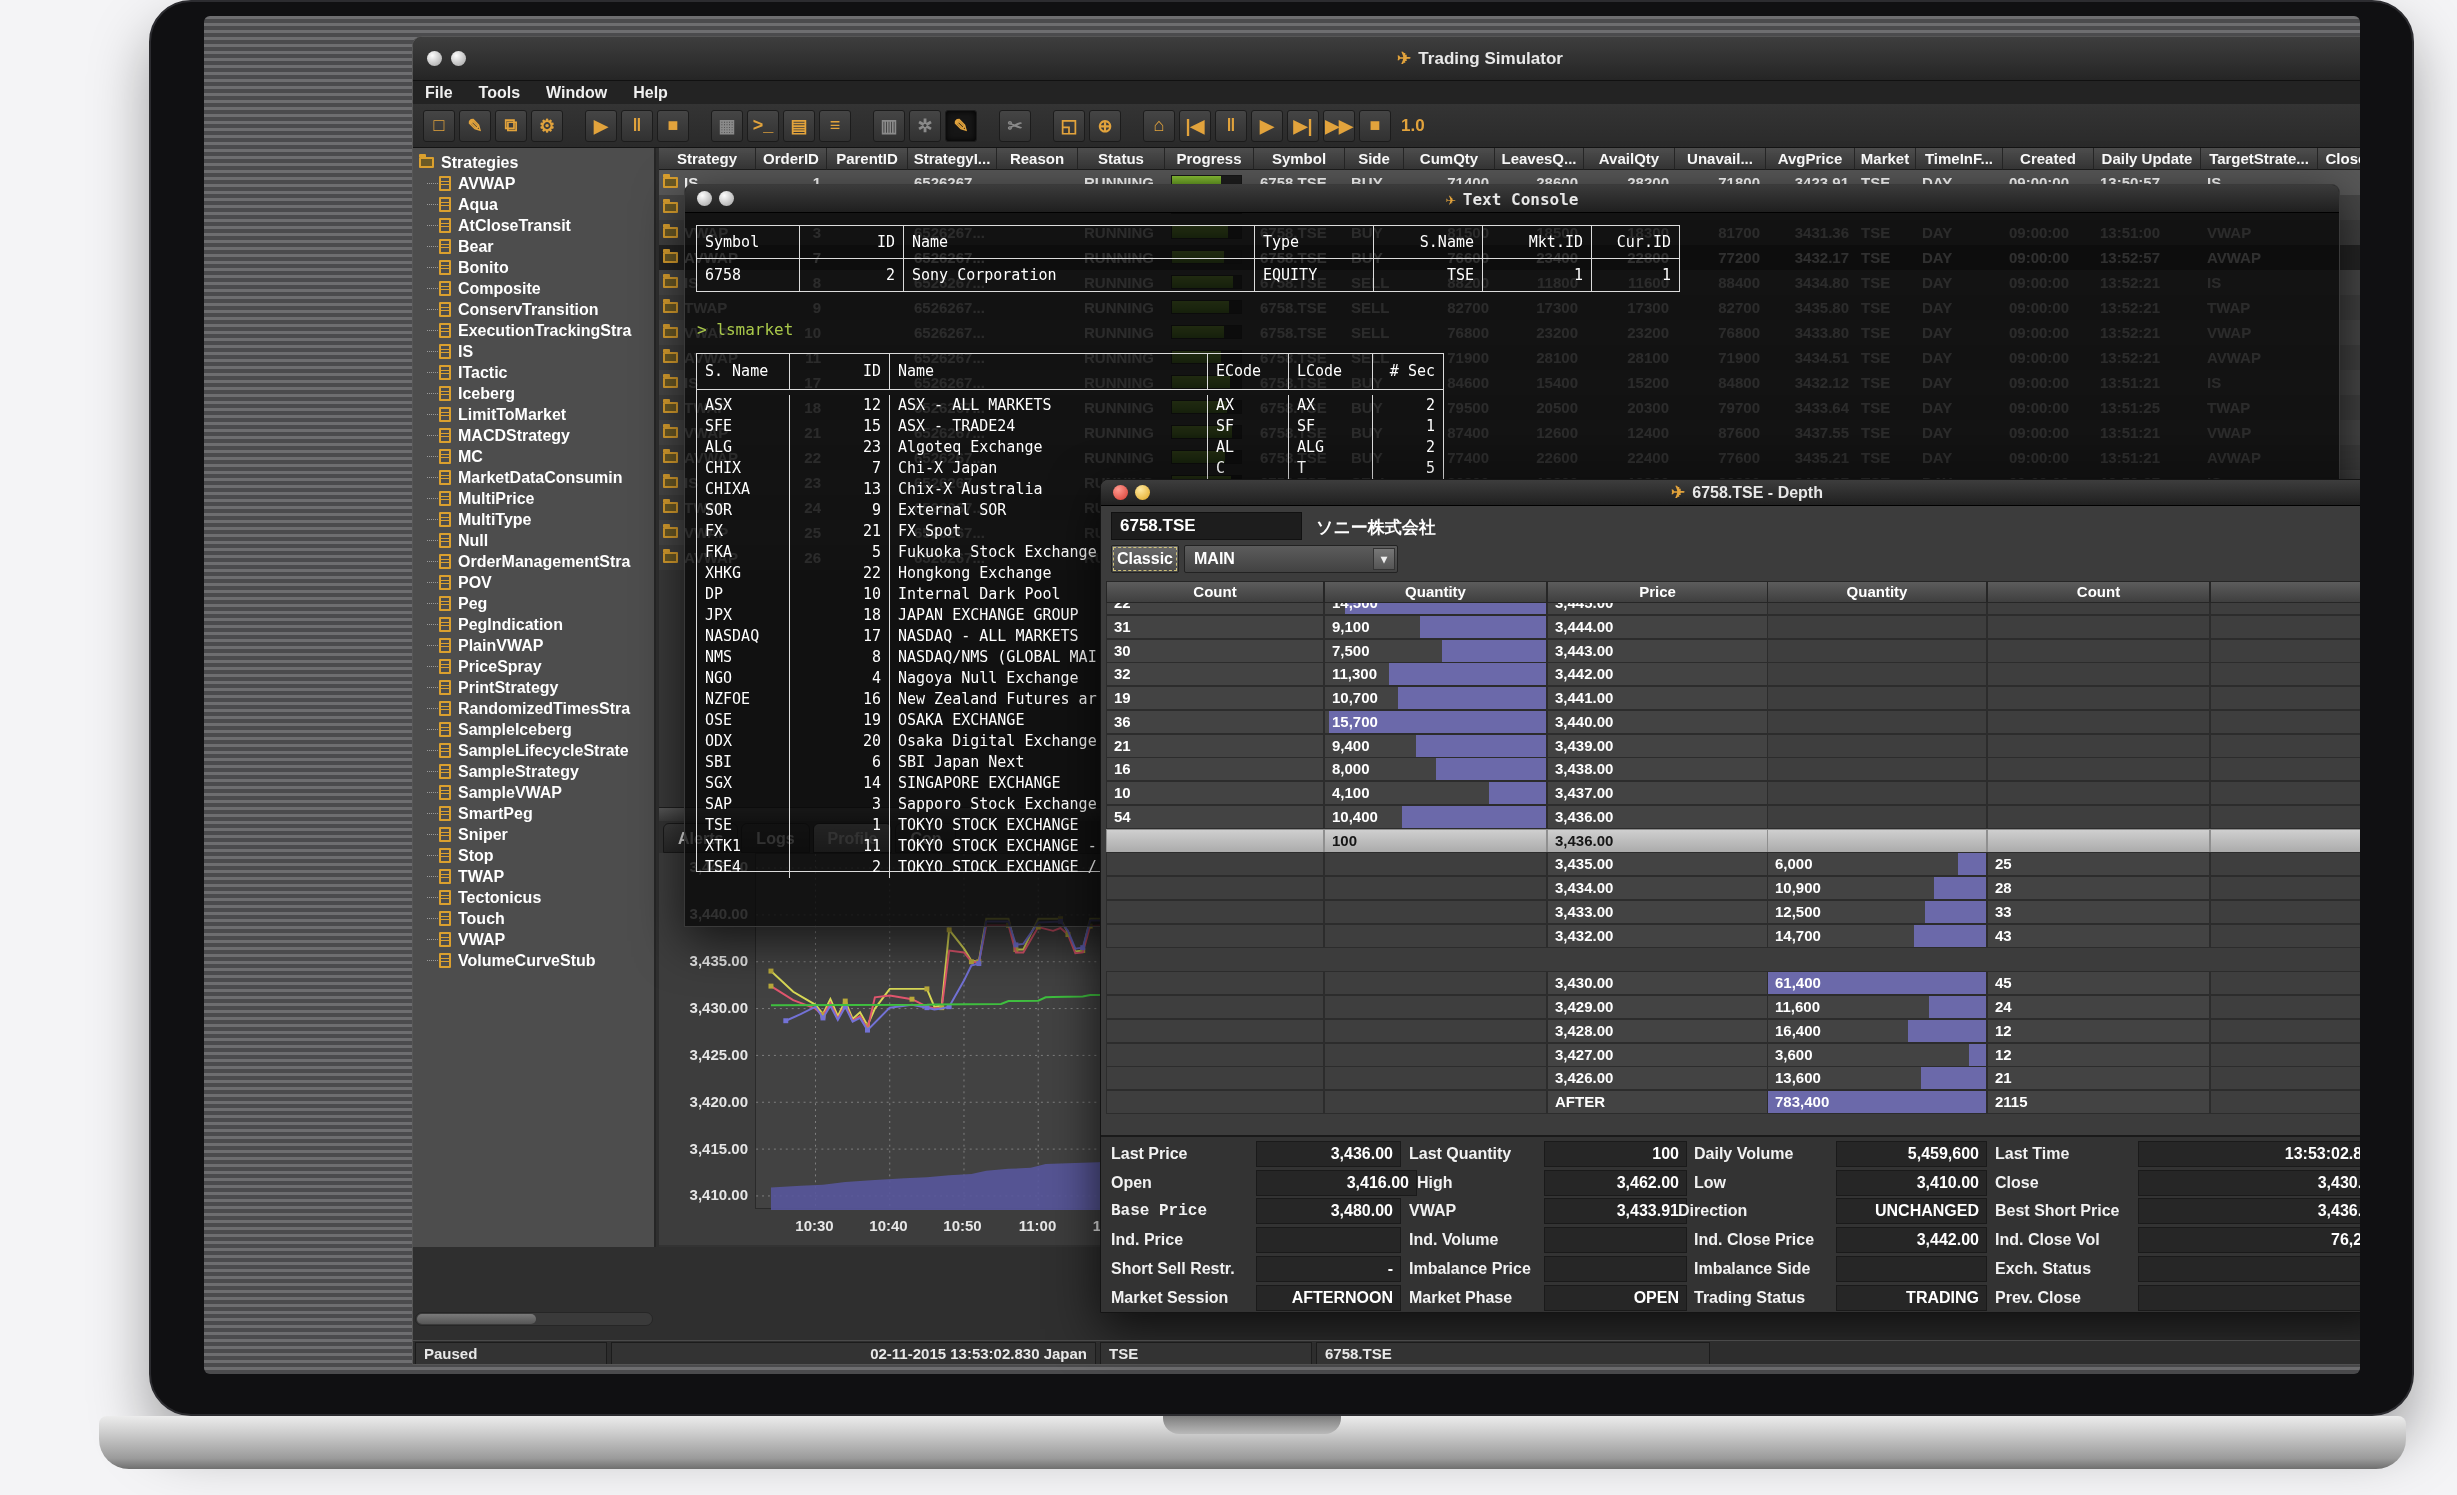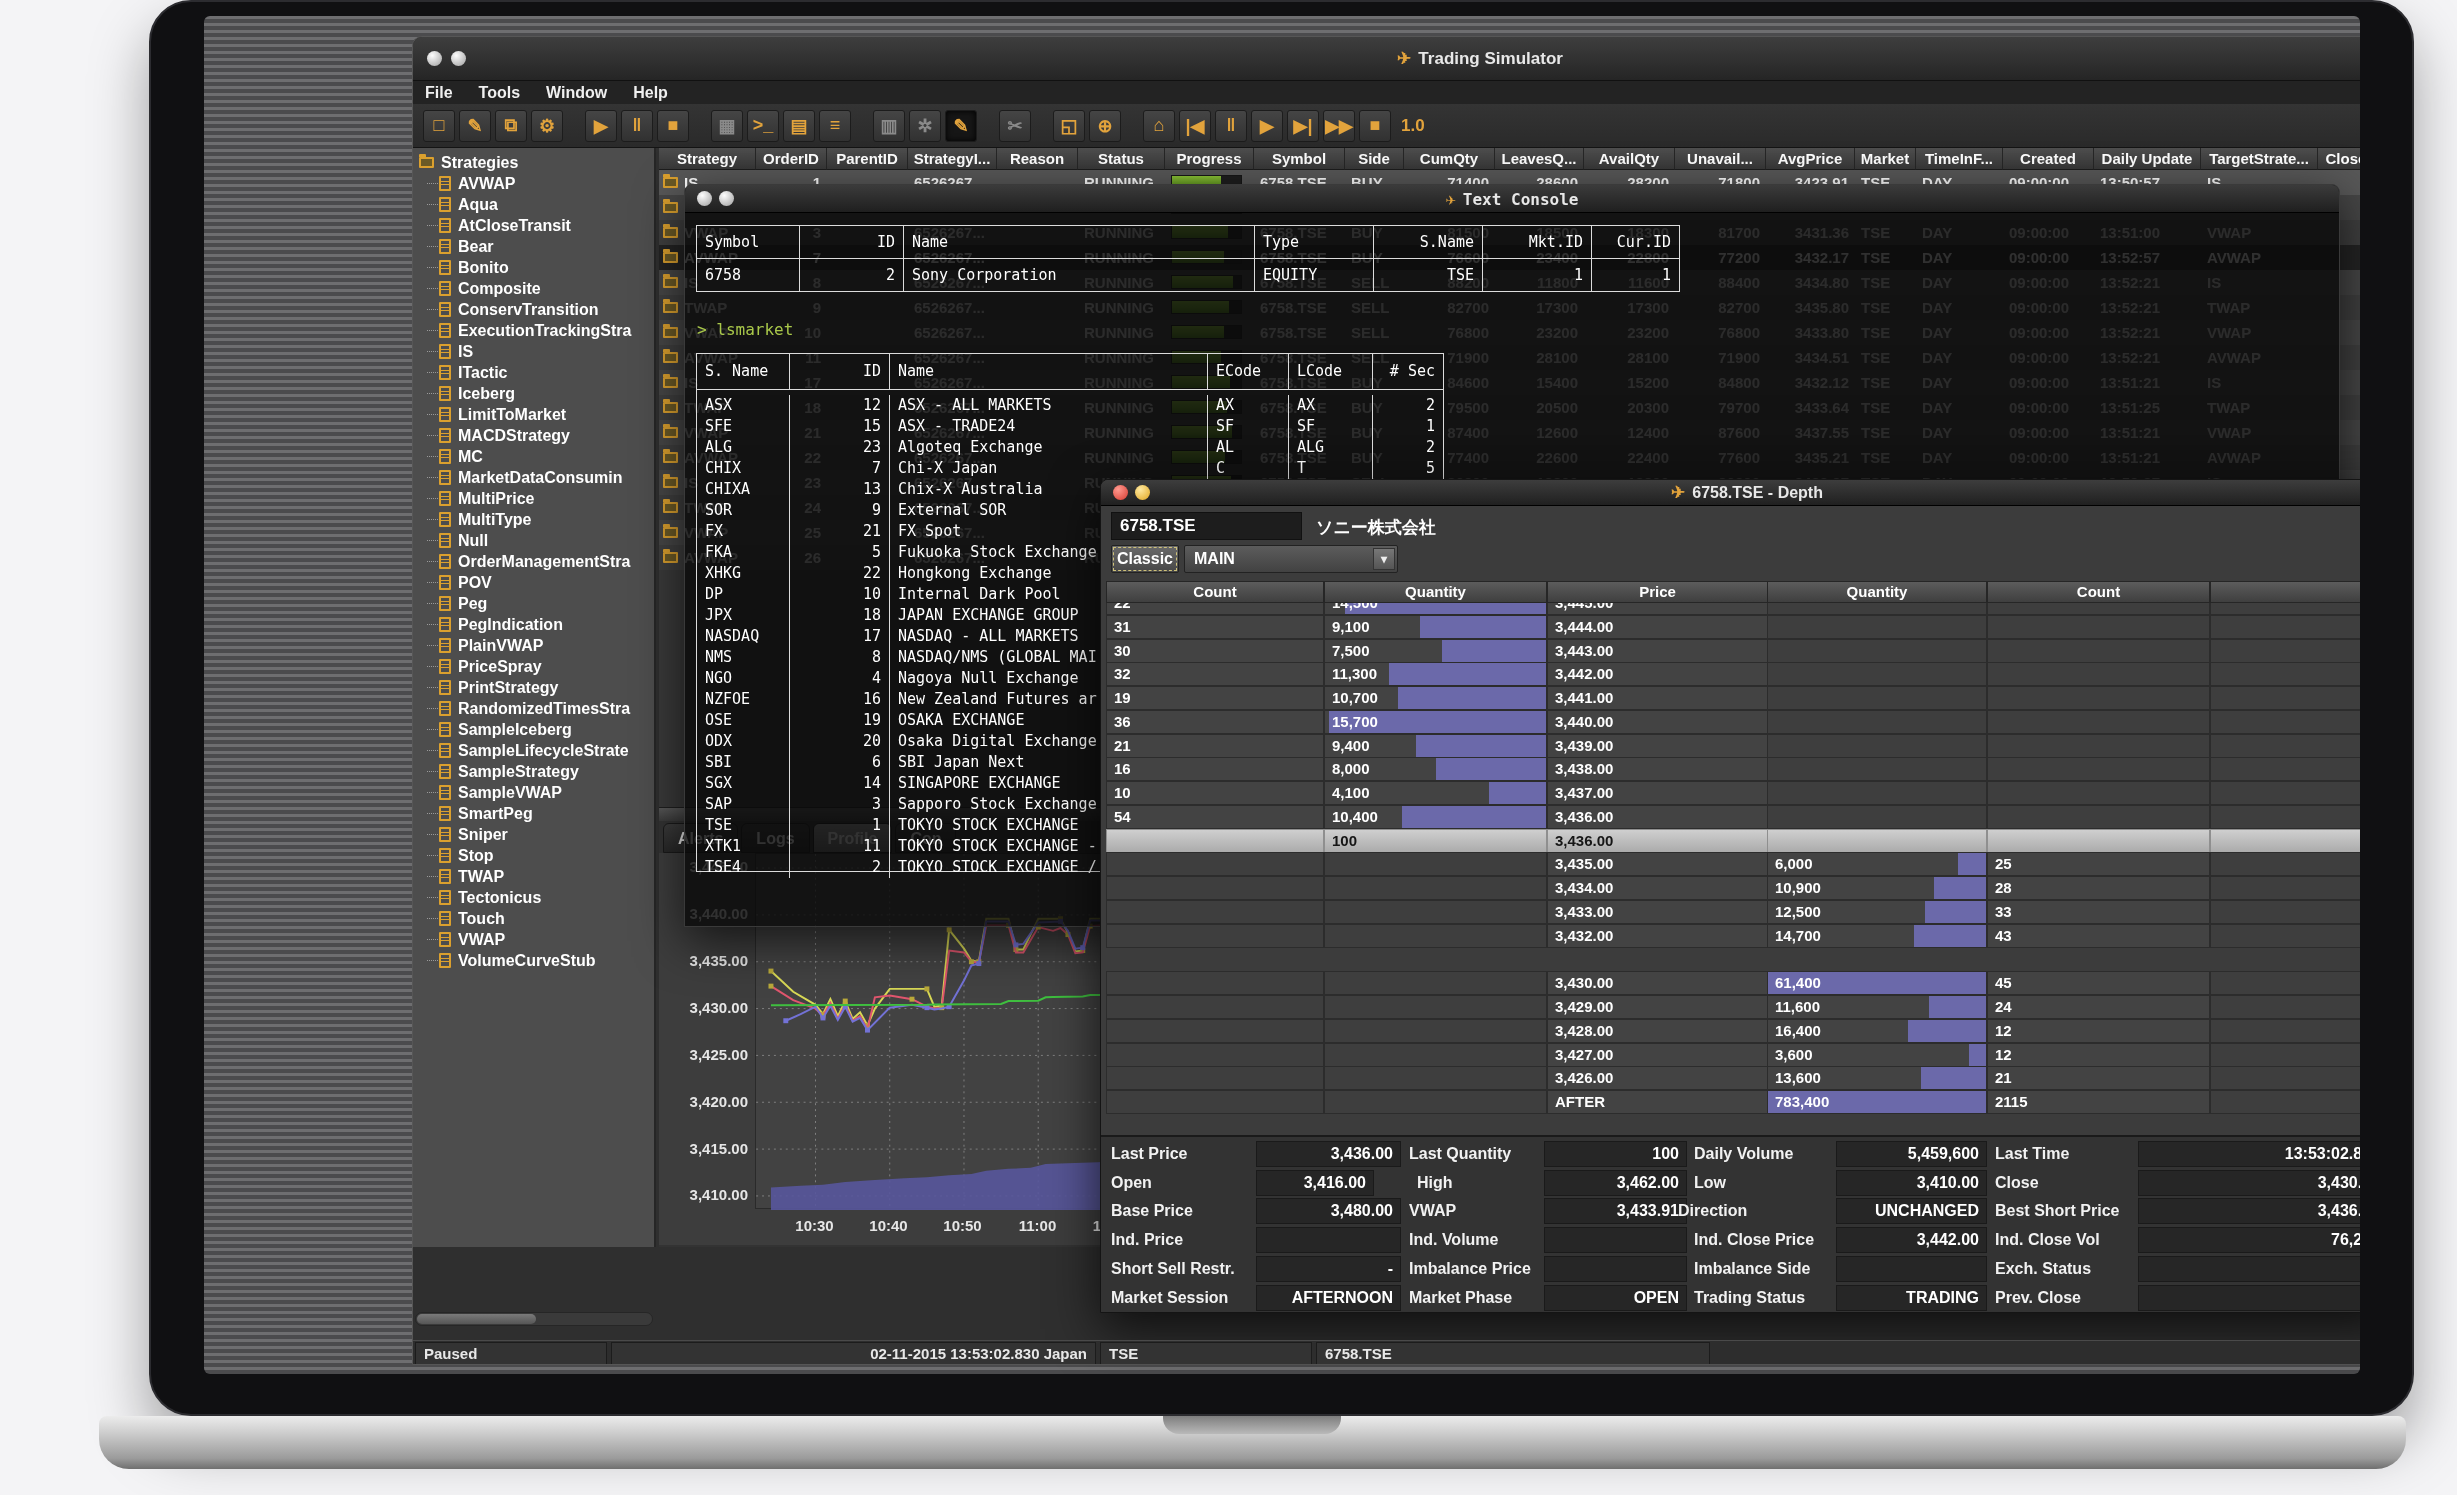--- a/index.html
+++ b/index.html
@@ -1388,28 +1388,28 @@
     <div id="d-stats">
         <div class="st-lab" style="left: 10px; top: 4px; width: 144px;">Last Price</div>
         <div class="st-val" style="left: 155px; top: 4px; width: 145px;">3,436.00</div>
         <div class="st-lab" style="left: 308px; top: 4px; width: 133px;">Last Quantity</div>
         <div class="st-val" style="left: 443px; top: 4px; width: 143px;">100</div>
         <div class="st-lab" style="left: 593px; top: 4px; width: 140px;">Daily Volume</div>
         <div class="st-val" style="left: 735px; top: 4px; width: 151px;">5,459,600</div>
         <div class="st-lab" style="left: 894px; top: 4px; width: 141px;">Last Time</div>
         <div class="st-val" style="left: 1037px; top: 4px; width: 250px;">13:53:02.830</div>
         <div class="st-lab" style="left: 10px; top: 33px; width: 144px;">Open</div>
-        <div class="st-val" style="left: 155px; top: 33px; width: 118px;">3,416.00</div>
+        <div class="st-val" style="left: 155px; top: 33px; width: 161px;">3,416.00</div>
         <div class="st-lab" style="left: 316px; top: 33px; width: 133px;">High</div>
         <div class="st-val" style="left: 443px; top: 33px; width: 143px;">3,462.00</div>
         <div class="st-lab" style="left: 593px; top: 33px; width: 140px;">Low</div>
         <div class="st-val" style="left: 735px; top: 33px; width: 151px;">3,410.00</div>
         <div class="st-lab" style="left: 894px; top: 33px; width: 141px;">Close</div>
         <div class="st-val" style="left: 1037px; top: 33px; width: 250px;">3,430.00</div>
-        <div class="st-lab" style="left: 10px; top: 61px; width: 144px;">Base Price</div>
+        <div class="st-lab" style="left: 10px; top: 61px; width: 144px; font-family: Liberation Mono, monospace;">Base Price</div>
         <div class="st-val" style="left: 155px; top: 61px; width: 145px;">3,480.00</div>
         <div class="st-lab" style="left: 308px; top: 61px; width: 133px;">VWAP</div>
         <div class="st-val" style="left: 443px; top: 61px; width: 143px;">3,433.91</div>
         <div class="st-lab" style="left: 577px; top: 61px; width: 140px;">Direction</div>
         <div class="st-val" style="left: 735px; top: 61px; width: 151px;">UNCHANGED</div>
         <div class="st-lab" style="left: 894px; top: 61px; width: 141px;">Best Short Price</div>
         <div class="st-val" style="left: 1037px; top: 61px; width: 250px;">3,436.00</div>
         <div class="st-lab" style="left: 10px; top: 90px; width: 144px;">Ind. Price</div>
         <div class="st-val" style="left: 155px; top: 90px; width: 145px;"></div>
         <div class="st-lab" style="left: 308px; top: 90px; width: 133px;">Ind. Volume</div>

